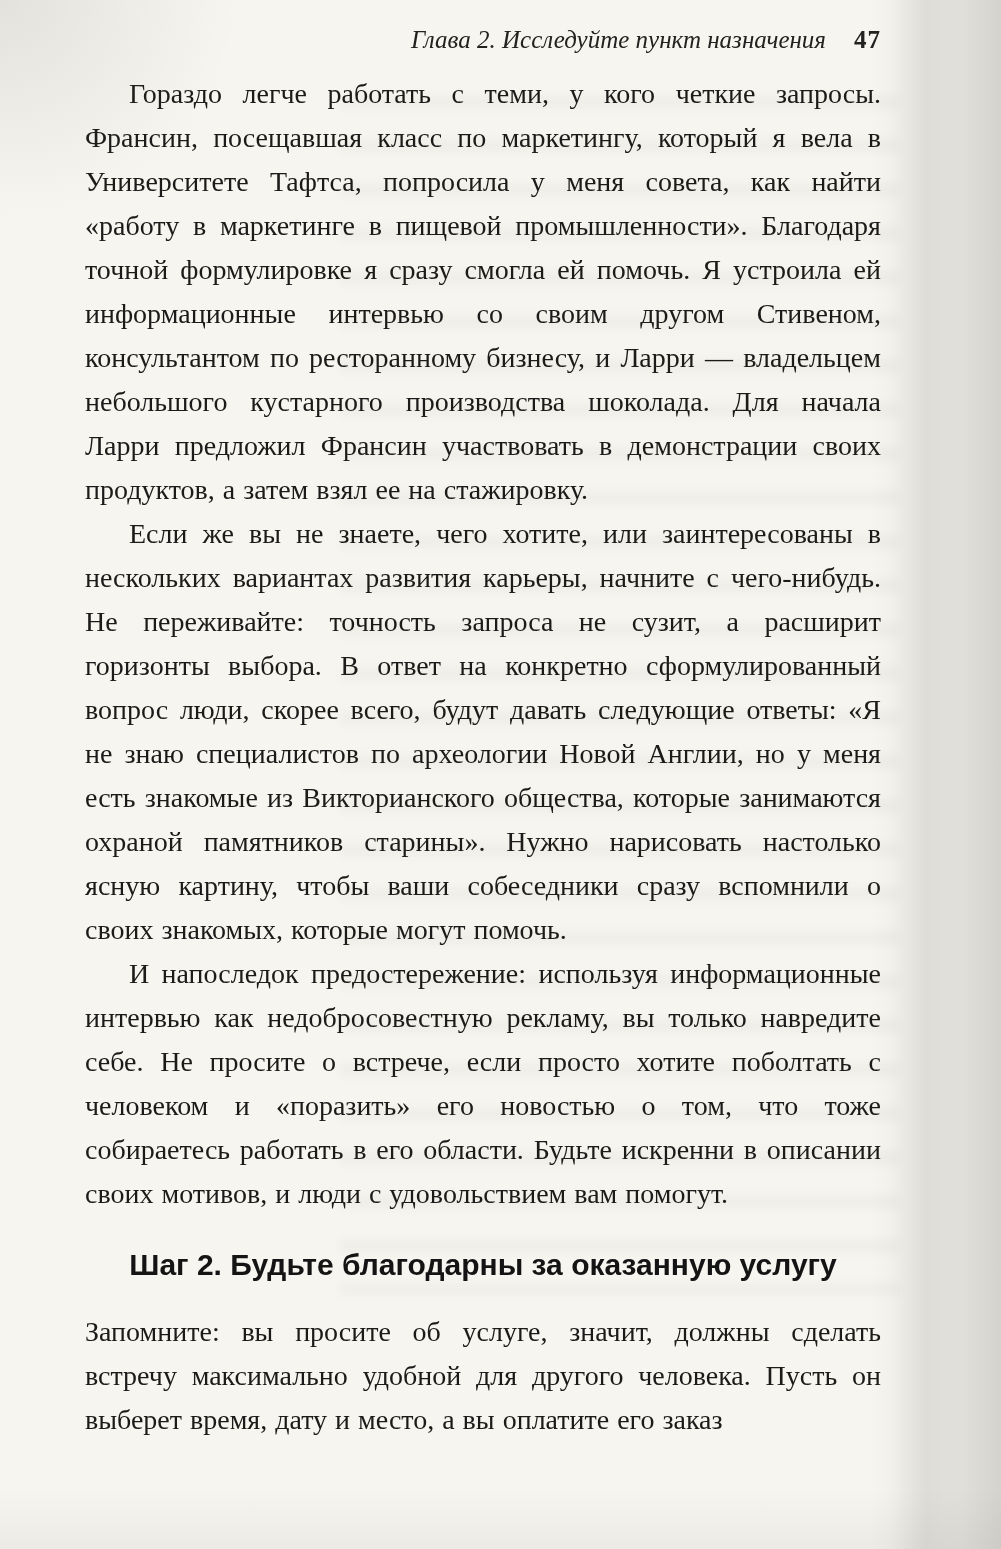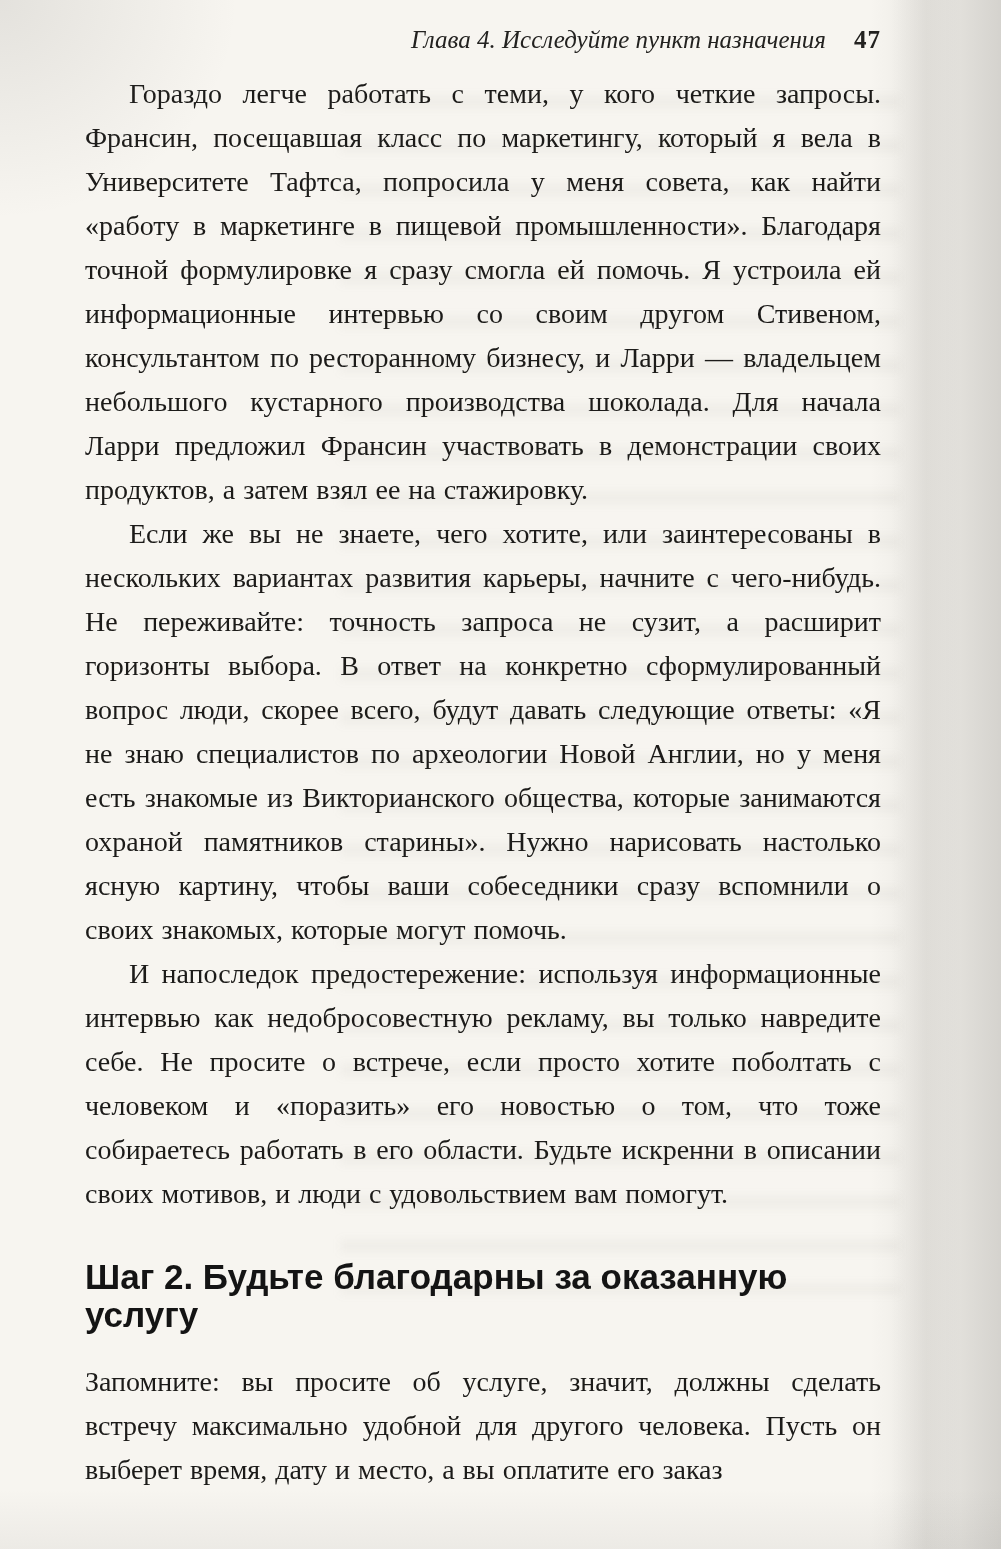--- a/index.html
+++ b/index.html
@@ -93,38 +93,38 @@
     text-align: justify;
     text-justify: inter-word;
     hyphens: auto;
     -webkit-hyphens: auto;
     word-spacing: 1px;
   }
   .text-block p.indent { text-indent: 44px; }
   .text-block p.no-indent { text-indent: 0; }
 
   .section-heading {
-    margin: 42px 0 26px 0;
+    margin: 30px 0 26px 0;
     font-family: "Liberation Sans", "DejaVu Sans", sans-serif;
     font-weight: 700;
-    font-size: 35px;
+    font-size: 30px;
     line-height: 38px;
     color: #141414;
-    text-align: left;
+    text-align: center;
   }
 </style>
 </head>
 <body>
 
 <div class="scan-page">
 
   <div class="bleed-through"></div>
 
   <div class="running-header">
-    <span class="chapter-title">Глава 4. Исследуйте пункт назначения</span><span class="page-number">47</span>
+    <span class="chapter-title">Глава 2. Исследуйте пункт назначения</span><span class="page-number">47</span>
   </div>
 
   <div class="text-block">
     <p class="indent">Гораздо легче работать с теми, у кого четкие запросы. Франсин, посещавшая класс по маркетингу, который я вела в Университете Тафтса, попросила у меня совета, как найти «работу в маркетинге в пищевой промышленности». Благодаря точной формулировке я сразу смогла ей помочь. Я устроила ей информационные интервью со своим другом Стивеном, консультантом по ресторанному бизнесу, и Ларри — владельцем небольшого кустарного производства шоколада. Для начала Ларри предложил Франсин участвовать в демонстрации своих продуктов, а затем взял ее на стажировку.</p>
     <p class="indent">Если же вы не знаете, чего хотите, или заинтересованы в нескольких вариантах развития карьеры, начните с чего-нибудь. Не переживайте: точность запроса не сузит, а расширит горизонты выбора. В ответ на конкретно сформулированный вопрос люди, скорее всего, будут давать следующие ответы: «Я не знаю специалистов по археологии Новой Англии, но у меня есть знакомые из Викторианского общества, которые занимаются охраной памятников старины». Нужно нарисовать настолько ясную картину, чтобы ваши собеседники сразу вспомнили о своих знакомых, которые могут помочь.</p>
     <p class="indent">И напоследок предостережение: используя информационные интервью как недобросовестную рекламу, вы только навредите себе. Не просите о встрече, если просто хотите поболтать с человеком и «поразить» его новостью о том, что тоже собираетесь работать в его области. Будьте искренни в описании своих мотивов, и люди с удовольствием вам помогут.</p>
 
     <h2 class="section-heading">Шаг 2. Будьте благодарны за оказанную услугу</h2>
 
     <p class="no-indent">Запомните: вы просите об услуге, значит, должны сделать встречу максимально удобной для другого человека. Пусть он выберет время, дату и место, а вы оплатите его заказ</p>

